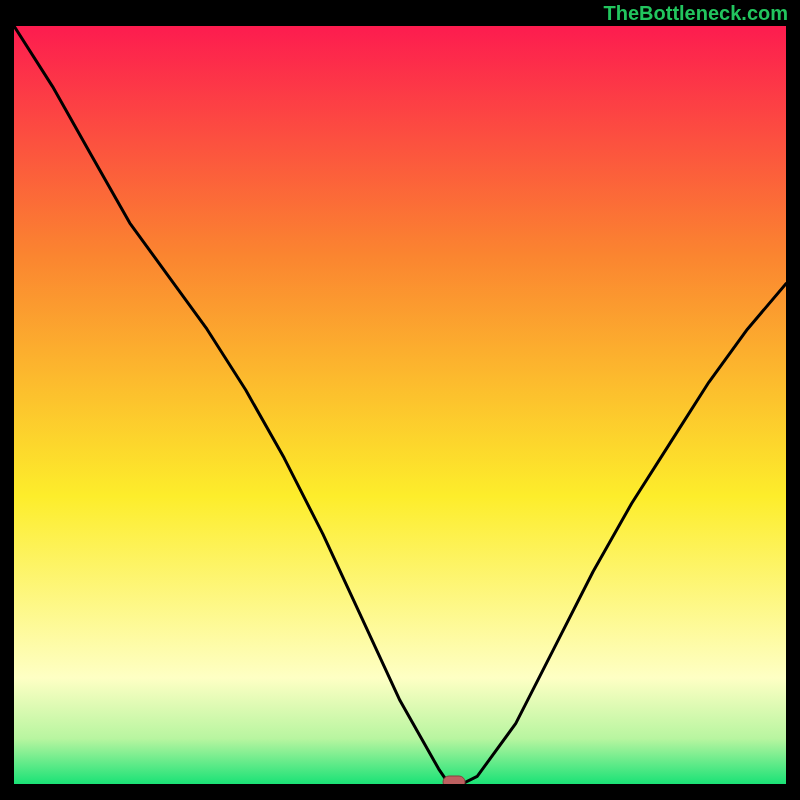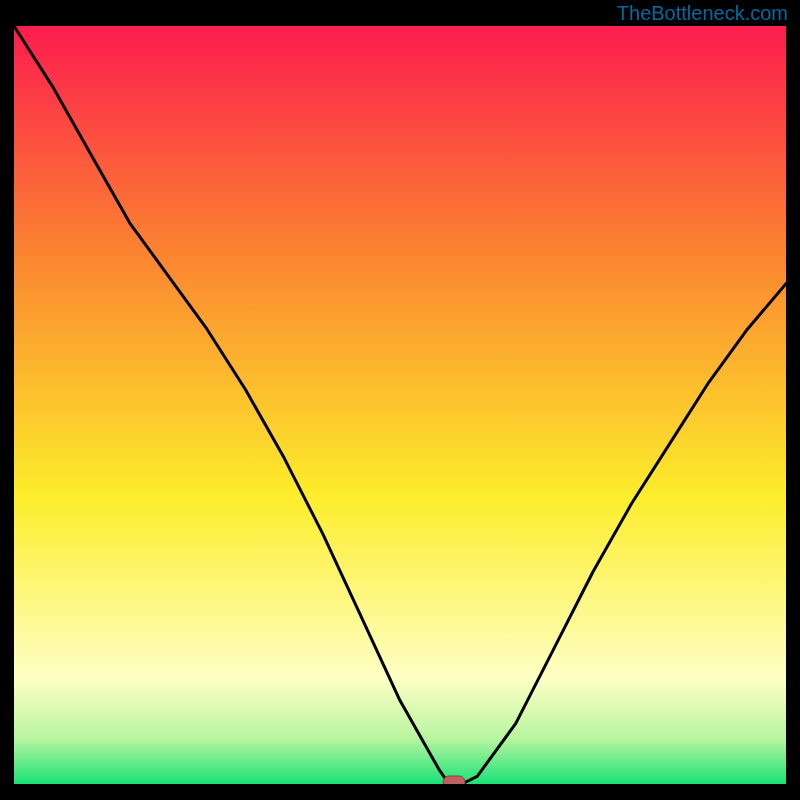--- a/index.html
+++ b/index.html
@@ -3,22 +3,22 @@
 <meta charset="utf-8">
 <style>
 * { margin: 0; padding: 0; box-sizing: border-box; }
 body { width: 800px; height: 800px; background: #000; overflow: hidden; position: relative; }
 .watermark {
   position: absolute;
   top: 2px;
   right: 12px;
   font-family: Arial, Helvetica, sans-serif;
   font-size: 20px;
-  color: #0369a1;
-  font-weight: 400;
+  color: #22c55e;
+  font-weight: 700;
   z-index: 10;
 }
 .plot-area {
   position: absolute;
   left: 14px;
   top: 26px;
   width: 772px;
   height: 758px;
 }
 svg { display: block; }

